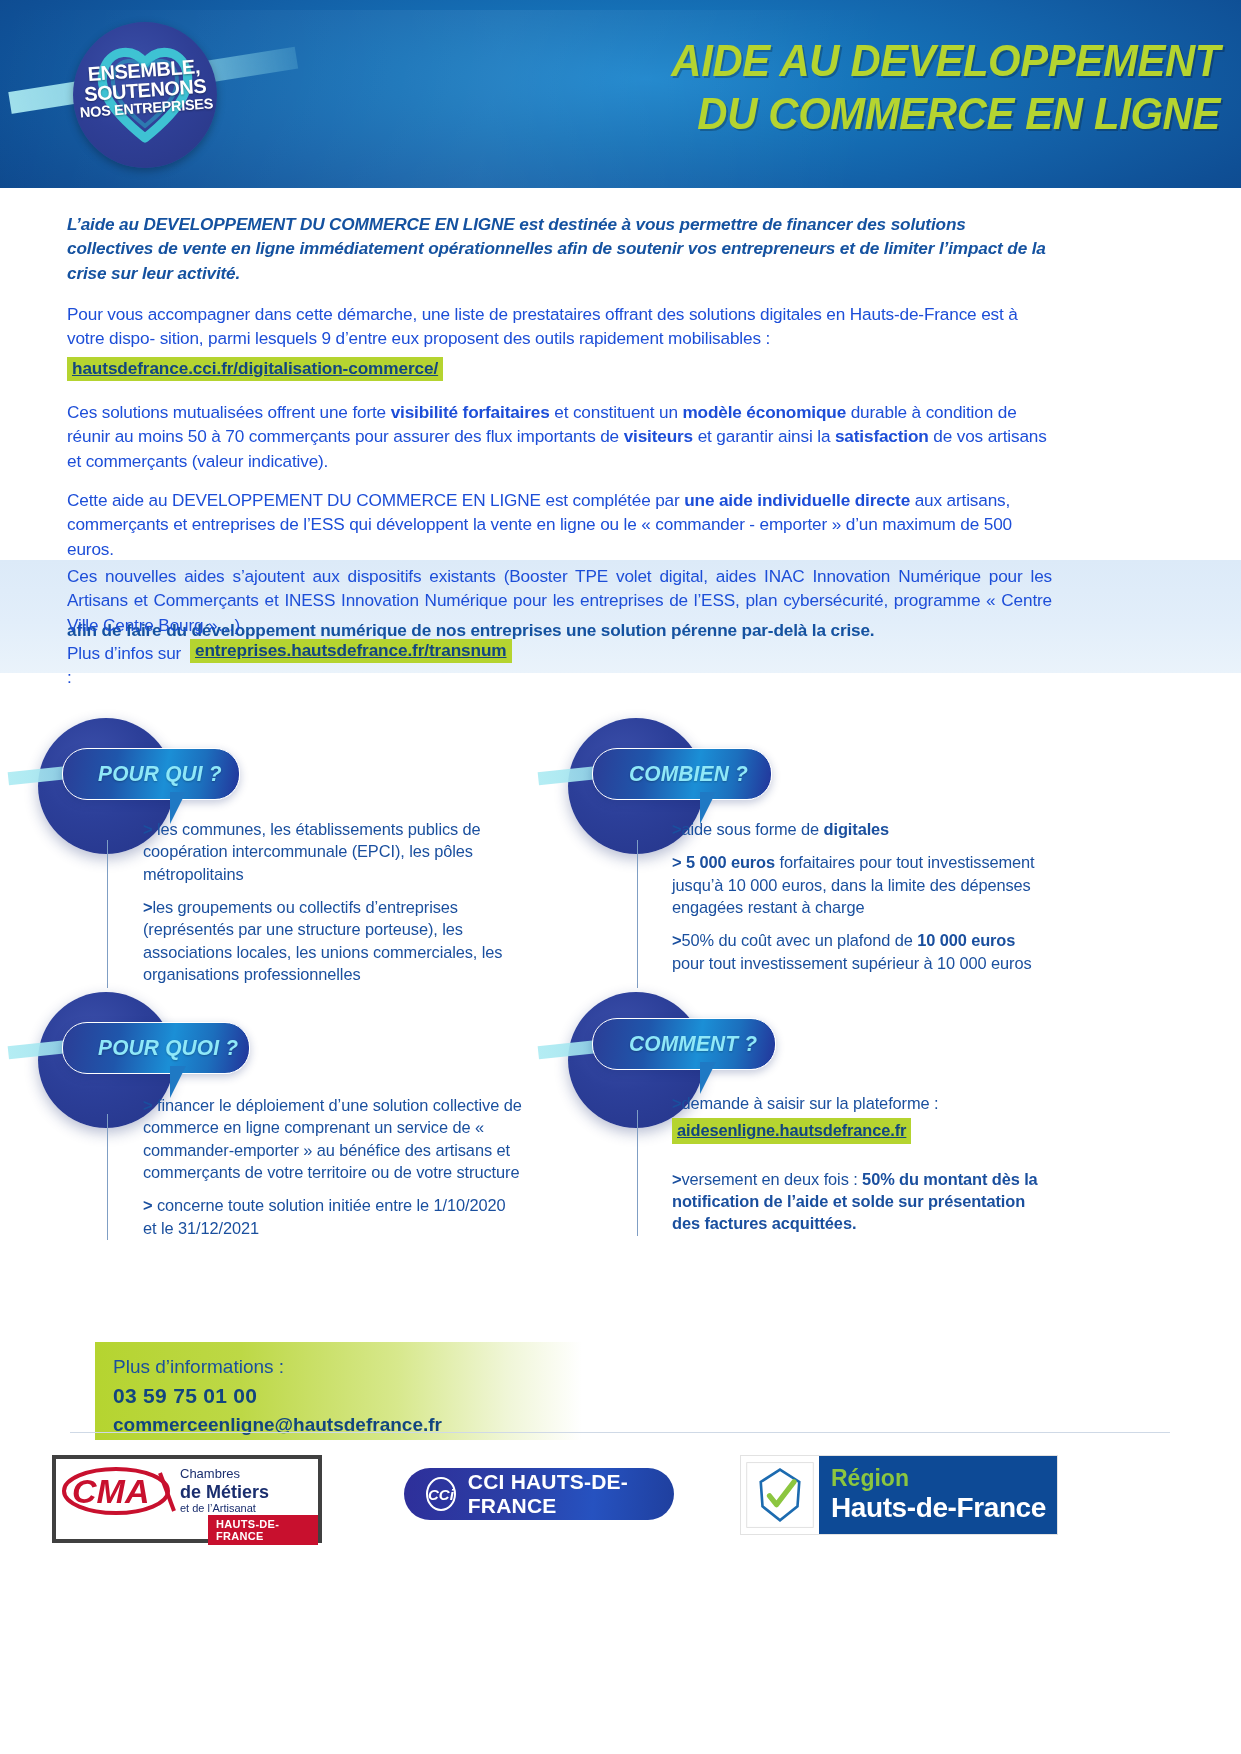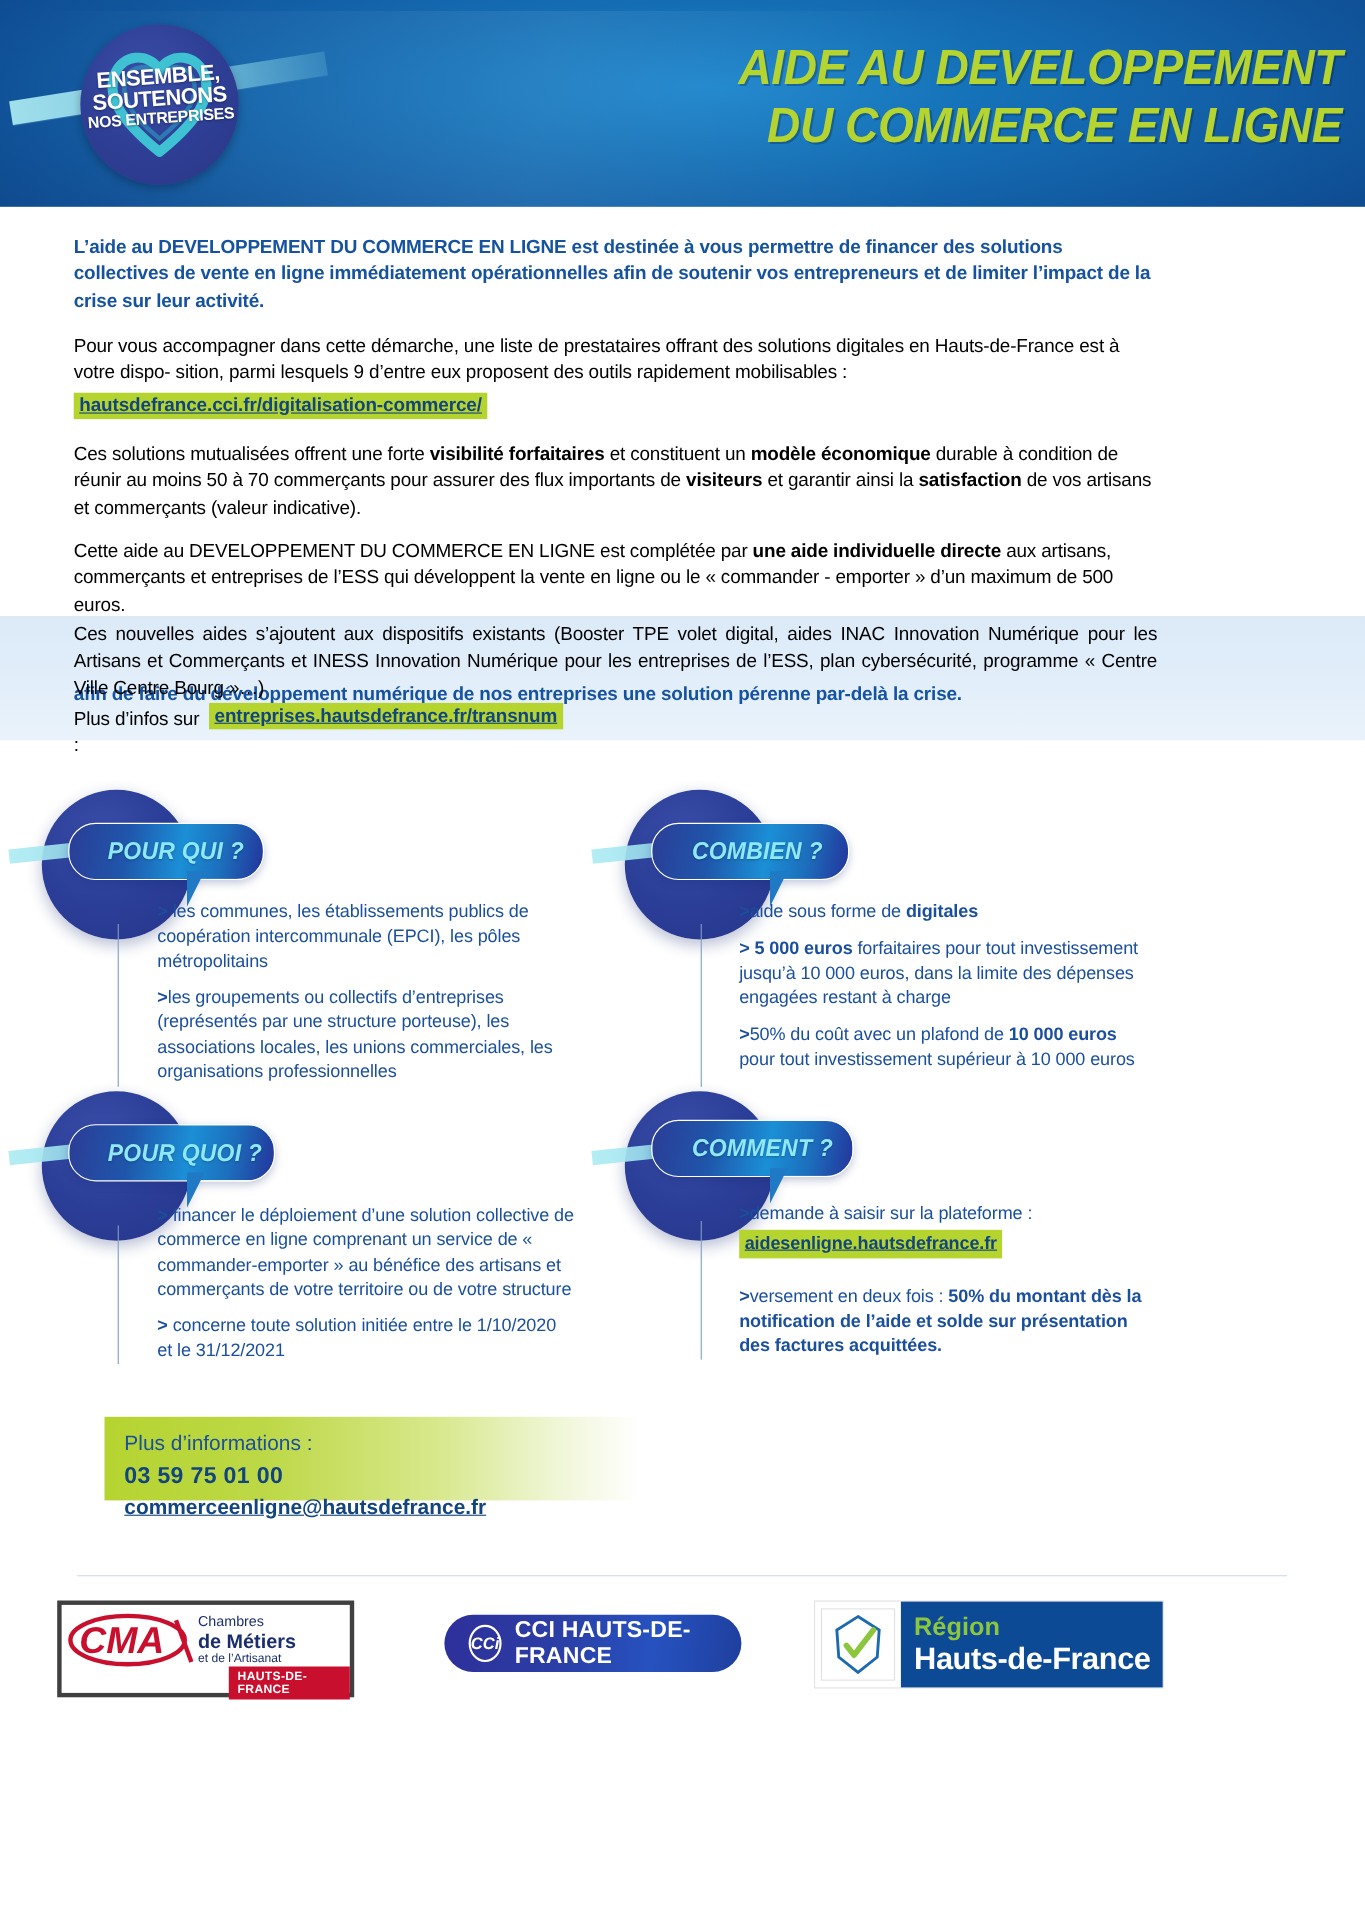--- a/index.html
+++ b/index.html
@@ -62,21 +62,21 @@
     letter-spacing:-0.4px;
     text-shadow:2px 2px 0 rgba(0,0,0,0.22);
     transform:scaleX(0.93);
     transform-origin:right center;
   }
   .hdr-title .t1{display:block;}
   .hdr-title .t2{display:block;}
   .para{
     position:absolute;
     font-size:17.2px;line-height:1.42;
-    color:#000000;
+    color:#1d4ed8;
     letter-spacing:-0.15px;
   }
   .para.bold{font-weight:bold;color:#1552a0;}
   .para b{font-weight:bold;}
   .hl{
     background:#b5d430;
     color:#11457f;
     font-weight:bold;
     text-decoration:underline;
     padding:1px 5px 2px 5px;
@@ -125,21 +125,21 @@
     position:absolute;
     font-size:16.4px;line-height:1.36;color:#1a4f9e;
     letter-spacing:-0.1px;
   }
   .bitem{margin-bottom:11px;position:relative;}
   .bitem b{font-weight:bold;}
   .chev{font-weight:bold;color:#1a4f9e;}
 
   
   .contact{
-    position:absolute;left:95px;top:1288px;width:487px;height:76px;
+    position:absolute;left:95px;top:1342px;width:487px;height:98px;
     background:linear-gradient(90deg,#b5d430 0%, #bdd846 30%, #d7e88c 62%, #f0f6d8 85%, #ffffff 100%);
   }
   .contact-l1{position:absolute;left:18px;top:14px;font-size:19px;color:#1a4f9e;font-weight:normal;}
   .contact-l2{position:absolute;left:18px;top:42px;font-size:21px;color:#12457f;font-weight:bold;letter-spacing:0.3px;}
   .contact-l3{position:absolute;left:18px;top:72px;font-size:19px;color:#12457f;font-weight:bold;text-decoration:underline;}
 
   .divider{position:absolute;left:70px;top:1432px;width:1100px;height:1px;background:#cfd9e6;}
 
   
   .logo-cma{position:absolute;left:52px;top:1455px;width:262px;height:80px;background:#ffffff;border:4px solid #404040;}
@@ -168,21 +168,21 @@
         <span class="l3">NOS ENTREPRISES</span>
       </div>
     </div>
 
     <div class="hdr-title">
       <span class="t1">AIDE AU DEVELOPPEMENT</span>
       <span class="t2">DU COMMERCE EN LIGNE</span>
     </div>
   </div>
 
-  <div class="para bold" style="left:67px;top:212px;width:985px;">L’aide au DEVELOPPEMENT DU COMMERCE EN LIGNE est destinée à vous permettre de financer des solutions collectives de vente en ligne immédiatement opérationnelles afin de soutenir vos entrepreneurs et de limiter l’impact de la crise sur leur activité.</div>
+  <div class="para bold" style="left:67px;top:212px;width:985px;font-style:italic;">L’aide au DEVELOPPEMENT DU COMMERCE EN LIGNE est destinée à vous permettre de financer des solutions collectives de vente en ligne immédiatement opérationnelles afin de soutenir vos entrepreneurs et de limiter l’impact de la crise sur leur activité.</div>
 
   <div class="para" style="left:67px;top:302px;width:985px;">
     <span>Pour vous accompagner dans cette démarche, une liste de prestataires offrant des solutions digitales en Hauts-de-France est à votre dispo-</span>
     <span>sition, parmi lesquels 9 d’entre eux proposent des outils rapidement mobilisables :</span>
   </div>
   <a class="hl" style="position:absolute;left:67px;top:357px;font-size:17.2px;" href="#">hautsdefrance.cci.fr/digitalisation-commerce/</a>
 
   <div class="para" style="left:67px;top:400px;width:985px;">
     <span>Ces solutions mutualisées offrent une forte </span><b>visibilité forfaitaires</b><span> et constituent un </span><b>modèle économique</b><span> durable à condition de réunir au moins 50 à 70 commerçants pour assurer des flux importants de </span><b>visiteurs</b><span> et garantir ainsi la </span><b>satisfaction</b><span> de vos artisans et commerçants (valeur indicative).</span>
   </div>

